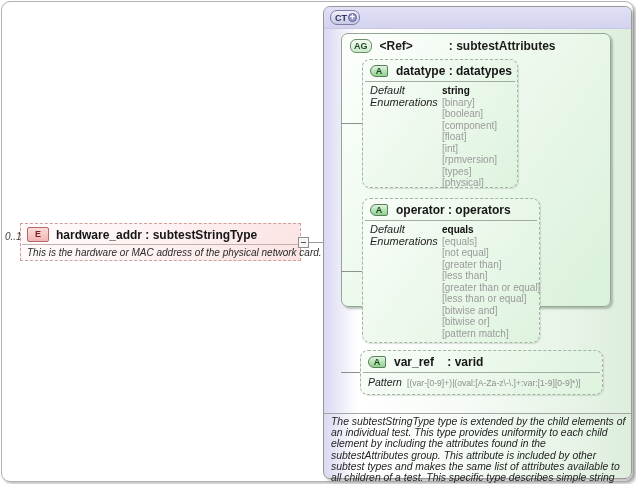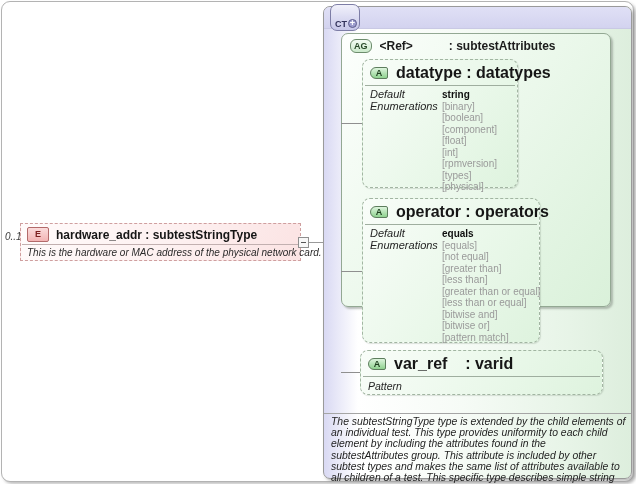--- a/index.html
+++ b/index.html
@@ -54,21 +54,21 @@
   }
   .ct-header{
     position:absolute;left:0;top:0;right:0;height:21px;
     border-radius:6px 6px 0 0;
     background:linear-gradient(to bottom,#e0e0f6,#d3d3ef);
     border-bottom:1px solid #c9c9e4;
     display:flex;align-items:center;gap:8px;padding:0 0 0 6px;
   }
   .ct-icon{
     display:inline-flex;align-items:center;gap:1px;height:13px;
-    border:1px solid #7d7da6;border-radius:7px;padding:12px 2px 0 4px;
+    border:1px solid #7d7da6;border-radius:7px;padding:0 2px 0 4px;
     background:linear-gradient(to bottom,#f1f1fb,#c7c7e9);
     font-size:9px;font-weight:bold;color:#32325a;
   }
   .ct-plus{
     width:9px;height:9px;border-radius:50%;box-sizing:border-box;
     background:#9d9dce;border:1px solid #5e5e8c;color:#ffffff;
     font-size:9px;line-height:7px;text-align:center;font-weight:bold;
   }
   .ct-title{font-size:12px;font-weight:bold;white-space:pre;color:#161616;}
   
@@ -101,21 +101,21 @@
   .attr-box.datatype{left:20px;top:25px;width:156px;height:129px;}
   .attr-box.operator{left:20px;top:164px;width:178px;height:145px;}
   .attr-box.varref{left:18px;top:316px;width:243px;height:45px;}
   .attr-header{display:flex;align-items:center;gap:8px;padding:4px 6px 3px 7px;}
   .a-icon{
     width:18px;height:12px;flex:0 0 auto;box-sizing:border-box;
     border:1px solid #5d7d5d;border-radius:6px 2px 2px 6px;
     background:linear-gradient(to bottom,#ddf4dd,#8fd28f);
     color:#1d3d1d;font-size:9px;font-weight:bold;text-align:center;line-height:11px;
   }
-  .attr-title{font-size:16px;font-weight:bold;white-space:pre;color:#161616;text-align:center;}
+  .attr-title{font-size:12px;font-weight:bold;white-space:pre;color:#161616;text-align:center;}
   .attr-sep{border-top:1px solid #9fae9f;margin:0 2px;}
   .facet-row{display:flex;padding:3px 4px 0 7px;}
   .facet-labels{width:72px;flex:0 0 auto;}
   .facet-label{display:block;font-size:11px;font-style:italic;color:#242424;line-height:11.5px;}
   .facet-values{flex:1;}
   .default-value{display:block;font-size:10px;font-weight:bold;color:#101010;line-height:11.5px;white-space:nowrap;}
   .enum-value{display:block;font-size:10px;color:#9a9a9a;line-height:11.5px;white-space:nowrap;}
   .pattern-row{display:flex;padding:3px 4px 0 7px;align-items:flex-end;}
   .pattern-label{width:39px;flex:0 0 auto;font-size:10.5px;font-style:italic;color:#242424;}
   .pattern-value{font-size:8.6px;color:#8e8e8e;white-space:nowrap;}
@@ -218,20 +218,21 @@
       </div>
 
       <div class="attr-box varref">
         <div class="attr-header">
           <span class="a-icon">A</span>
           <span class="attr-title">var_ref    : varid</span>
         </div>
         <div class="attr-sep"></div>
         <div class="pattern-row">
           <span class="pattern-label">Pattern</span>
+          <span class="pattern-value">[(var-[0-9]+)|(oval:[A-Za-z\-\.]+:var:[1-9][0-9]*)]</span>
         </div>
       </div>
     </div>
 
     <div class="ct-sep"></div>
     <div class="ct-annotation">The subtestStringType type is extended by the child elements of an individual test.  This type provides uniformity to each child element by including the attributes found in the subtestAttributes group.  This attribute is included by other subtest types and makes the same list of attributes available to all children of a test.  This specific type describes simple string data.</div>
   </div>
 
 </div>
 

